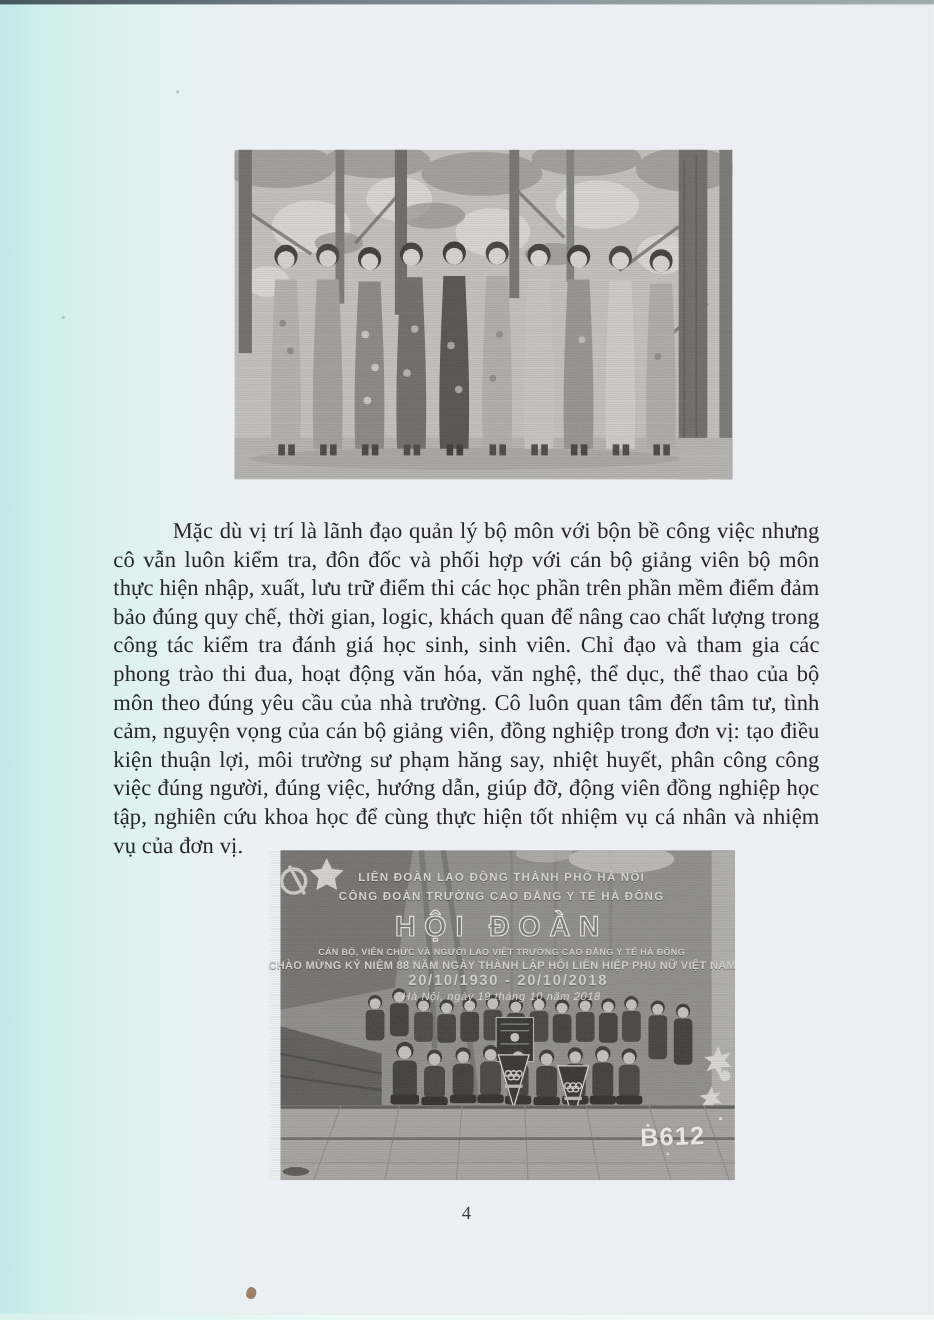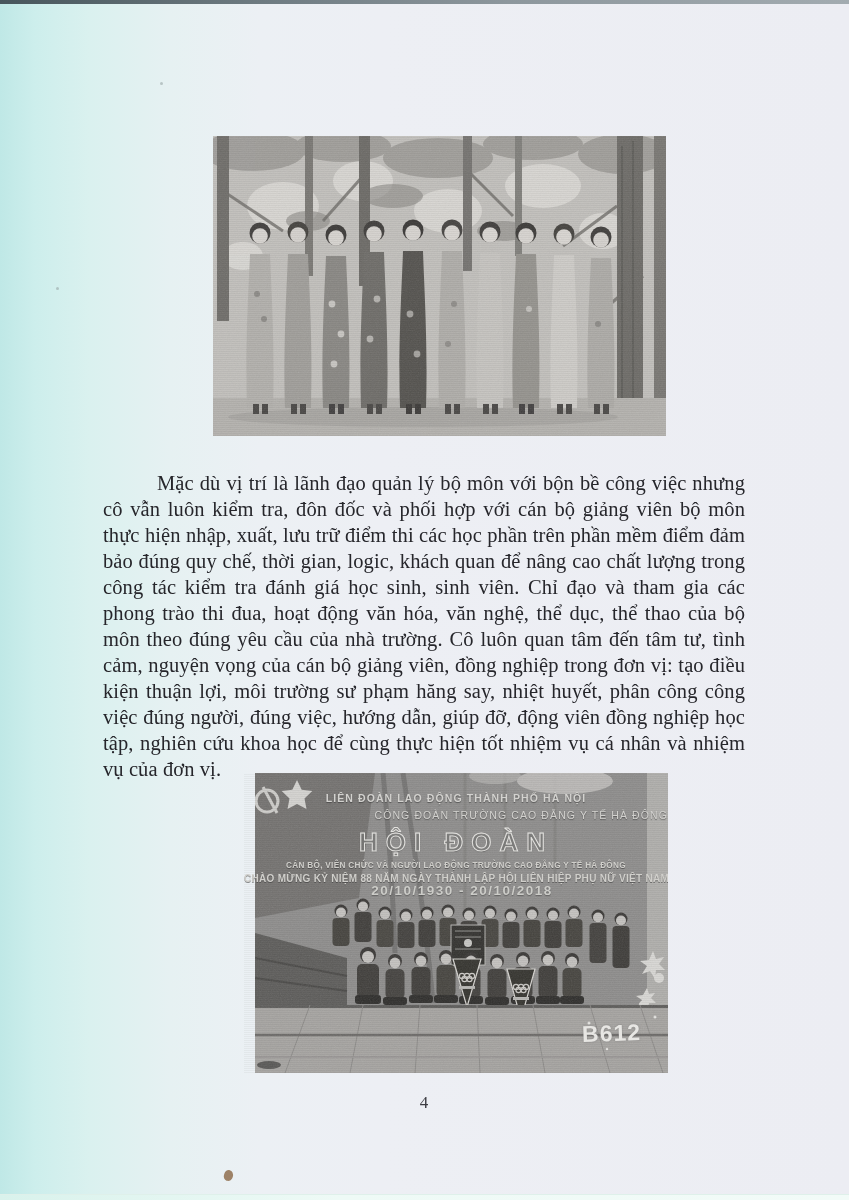--- a/index.html
+++ b/index.html
@@ -36,22 +36,22 @@
   .page-number{
     position:absolute;left:103px;top:1093px;width:642px;text-align:center;
     font-size:17px;color:#3c3c42;
   }
 
   
   .b-text{position:absolute;left:0;right:0;text-align:center;
     font-family:"Liberation Sans", sans-serif;color:#d0cfcc;white-space:nowrap;}
   .b-org1{top:19px;font-size:10.5px;font-weight:bold;letter-spacing:1.1px;color:#d3d2cf;
     text-shadow:0 1px 1px rgba(45,45,45,.55);}
-  .b-org2{top:36px;font-size:10.5px;font-weight:normal;letter-spacing:1.1px;color:#d3d2cf;
-    text-shadow:0 1px 1px rgba(45,45,45,.55);text-align:right;}
+  .b-org2{top:36px;font-size:10.5px;font-weight:bold;letter-spacing:1.1px;color:#d3d2cf;
+    text-shadow:0 1px 1px rgba(45,45,45,.55);}
   .b-title{top:54px;font-size:26px;font-weight:bold;letter-spacing:8px;
     color:rgba(158,157,154,.4);-webkit-text-stroke:1px #e3e2df;
     text-shadow:0 1px 1px rgba(60,60,60,.5);}
   .b-det1{top:88px;font-size:8.2px;font-weight:bold;letter-spacing:.3px;color:#d0cfcb;
     text-shadow:0 1px 0 rgba(50,50,50,.5);}
   .b-det2{top:100px;font-size:10px;font-weight:bold;letter-spacing:.3px;color:#d0cfcb;
     text-shadow:0 1px 0 rgba(50,50,50,.5);}
   .b-dates{top:110px;font-size:13.5px;font-weight:bold;letter-spacing:1.5px;color:#ccccc8;
     text-shadow:0 1px 1px rgba(55,55,55,.5);margin-left:12px;}
   .b-place{top:128px;font-size:10px;font-style:italic;color:#d7d6d3;letter-spacing:.6px;}
@@ -439,20 +439,21 @@
           <circle cx="400" cy="244" r="1.5"></circle>
           <circle cx="352" cy="276" r="1.2"></circle>
         </g>
       <rect width="413" height="300" filter="url(#grain2)" opacity=".15"></rect>
     </svg>
     <div class="halftone"></div>
 
     <div class="b-text b-org1">LIÊN ĐOÀN LAO ĐỘNG THÀNH PHỐ HÀ NỘI</div>
     <div class="b-text b-org2">CÔNG ĐOÀN TRƯỜNG CAO ĐẲNG Y TẾ HÀ ĐÔNG</div>
     <div class="b-text b-title">HỘI ĐOÀN</div>
-    <div class="b-text b-det1">CÁN BỘ, VIÊN CHỨC VÀ NGƯỜI LAO ĐỘNG TRƯỜNG CAO ĐẲNG Y TẾ HÀ ĐÔNG</div>
+    <div class="b-text b-det1">CÁN BỘ, VIÊN CHỨC VÀ NGƯỜI LAO VIỆT TRƯỜNG CAO ĐẲNG Y TẾ HÀ ĐÔNG</div>
     <div class="b-text b-det2">CHÀO MỪNG KỶ NIỆM 88 NĂM NGÀY THÀNH LẬP HỘI LIÊN HIỆP PHỤ NỮ VIỆT NAM</div>
     <div class="b-text b-dates">20/10/1930 - 20/10/2018</div>
+    <div class="b-text b-place">Hà Nội, ngày 19 tháng 10 năm 2018</div>
     <div class="b-text b-watermark">B612</div>
   </figure>
 
   <div class="page-number">4</div>
 </div>
 
 </body></html>

